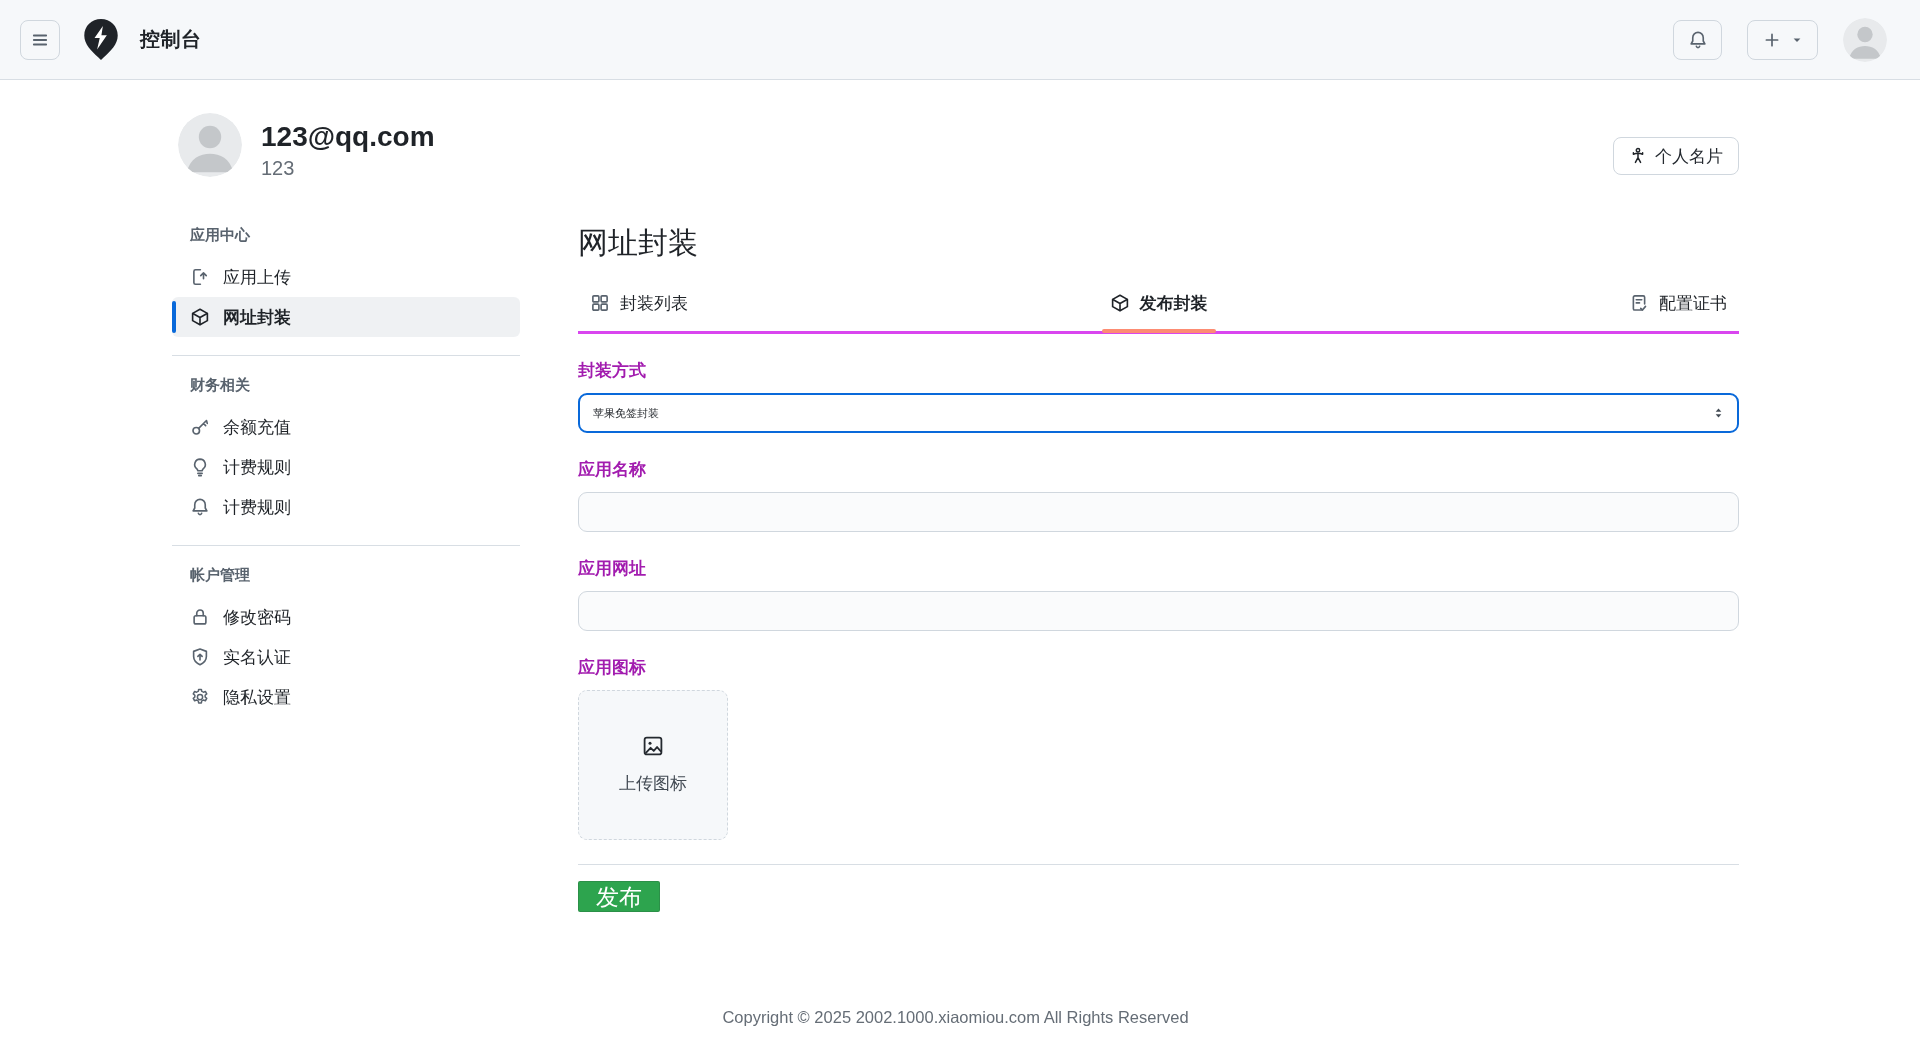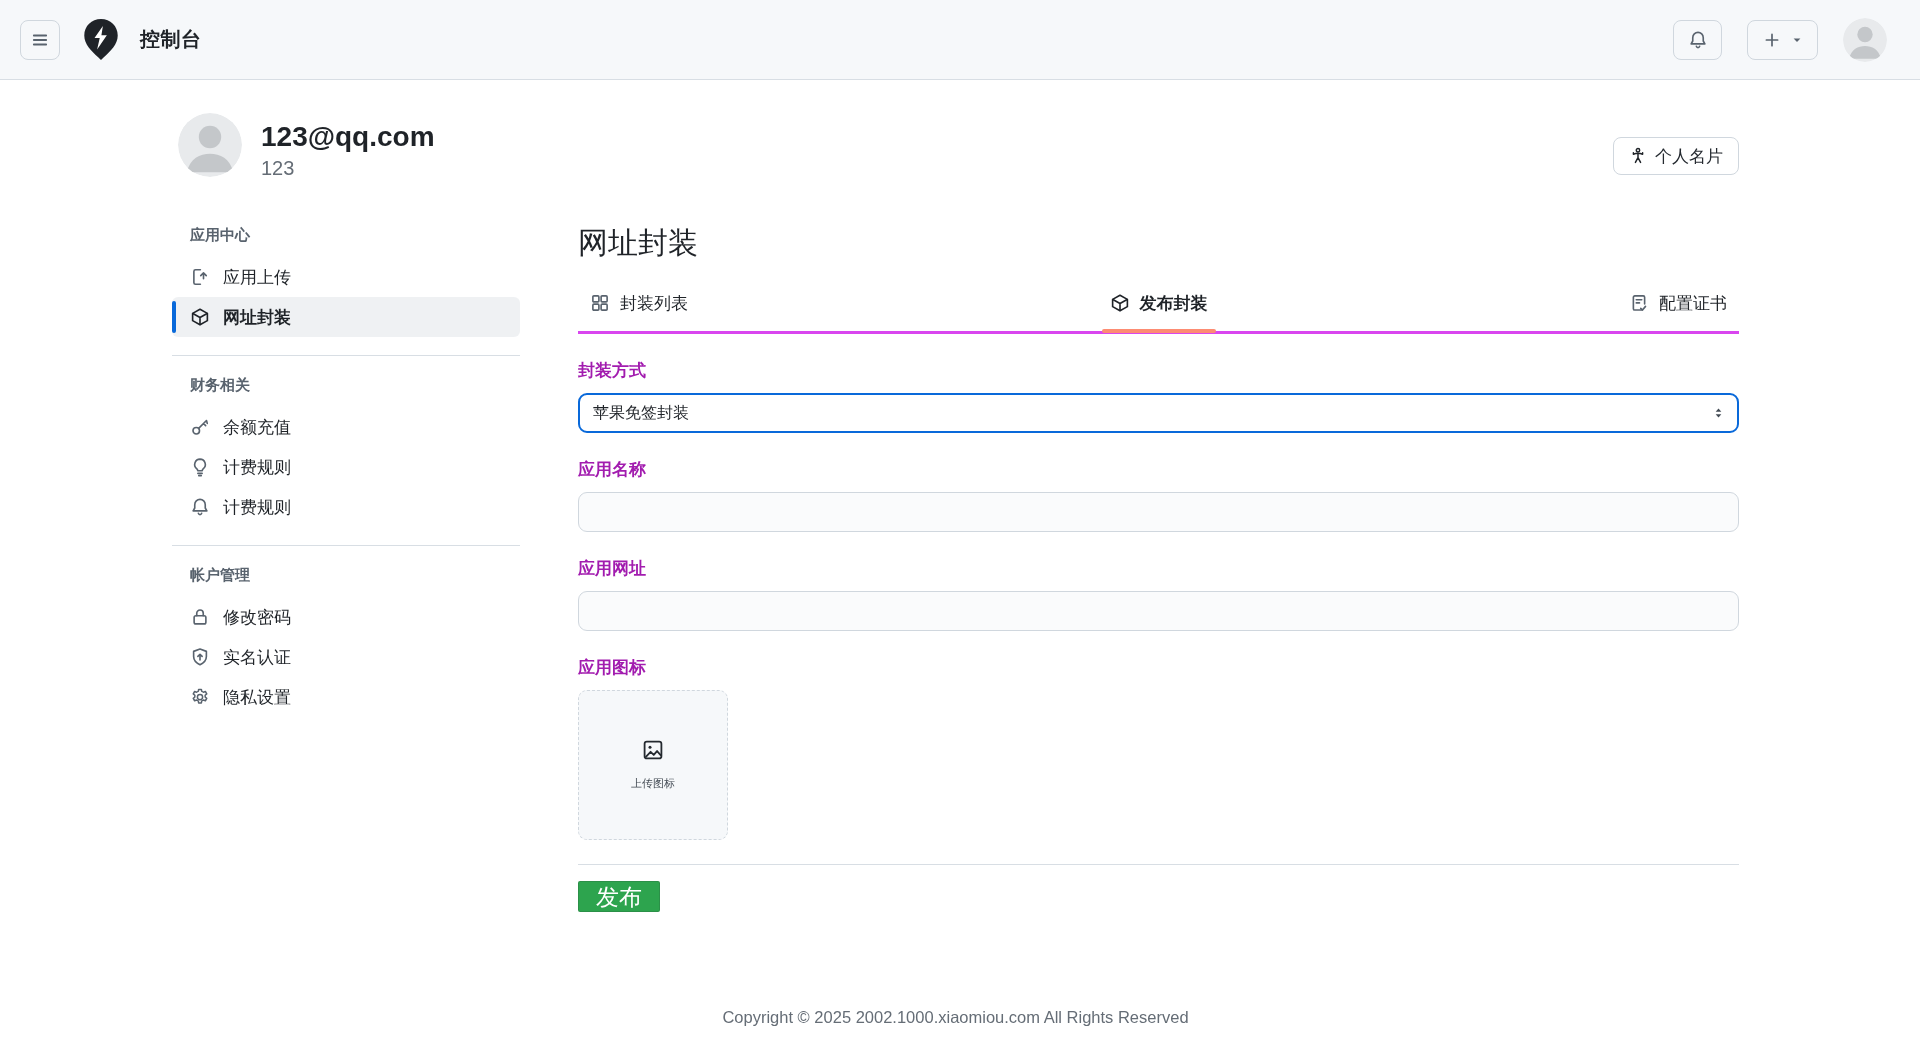--- a/index.html
+++ b/index.html
@@ -61,35 +61,35 @@
   .tab.active .t-ic { color:#1f2328; }
   .tab.active::after { content:""; position:absolute; left:4px; right:4px; bottom:-2px;
     height:4px; border-radius:3px; background:#fd8c73; }
 
   .form-group { margin-top:25px; }
   .form-group:first-of-type { margin-top:31px; }
   .form-label { font-size:17px; font-weight:700; color:#a21caf; margin-bottom:11px; }
 
   .select-wrap { position:relative; }
   .pkg-select { width:100%; height:40px; appearance:none; -webkit-appearance:none;
-    border:2px solid #0969da; border-radius:9px; background:#fff; font-size:16px;
+    border:2px solid #0969da; border-radius:9px; background:#fff; font-size:11px;
     color:#1f2328; padding:0 40px 0 13px;
     font-family:"Liberation Sans","DejaVu Sans",sans-serif; }
   .select-caret { position:absolute; right:13px; top:50%; transform:translateY(-50%);
     color:#424a53; pointer-events:none; display:flex; }
 
   .text-input { width:100%; height:40px; border:1px solid #d0d7de; border-radius:9px;
     background:#fafbfc; font-size:17px; color:#1f2328; padding:0 13px;
     font-family:"Liberation Sans","DejaVu Sans",sans-serif; }
 
   .upload-box { width:150px; height:150px; border:1px dashed #d0d7de; border-radius:9px;
     background:#f6f8fa; display:flex; flex-direction:column; align-items:center;
     justify-content:center; gap:14px; cursor:pointer; margin-top:0; }
   .upload-box .u-ic { width:24px; height:24px; color:#24292f; display:flex; }
-  .upload-text { font-size:11px; color:#424a53; }
+  .upload-text { font-size:17px; color:#424a53; }
 
   .form-divider { border:none; border-top:1px solid #d8dee4; margin:24px 0 16px; }
 
   .submit-btn { height:31px; padding:0 17px; background:#2da44e; border:1px solid rgba(31,35,40,.15);
     border-radius:2px; color:#ffffff; font-size:23px; font-weight:500; cursor:pointer;
     font-family:"Liberation Sans","DejaVu Sans",sans-serif; }
 
   .footer { margin-top:96px; padding-bottom:40px; text-align:center;
     font-size:16.5px; color:#656d76; }
 

